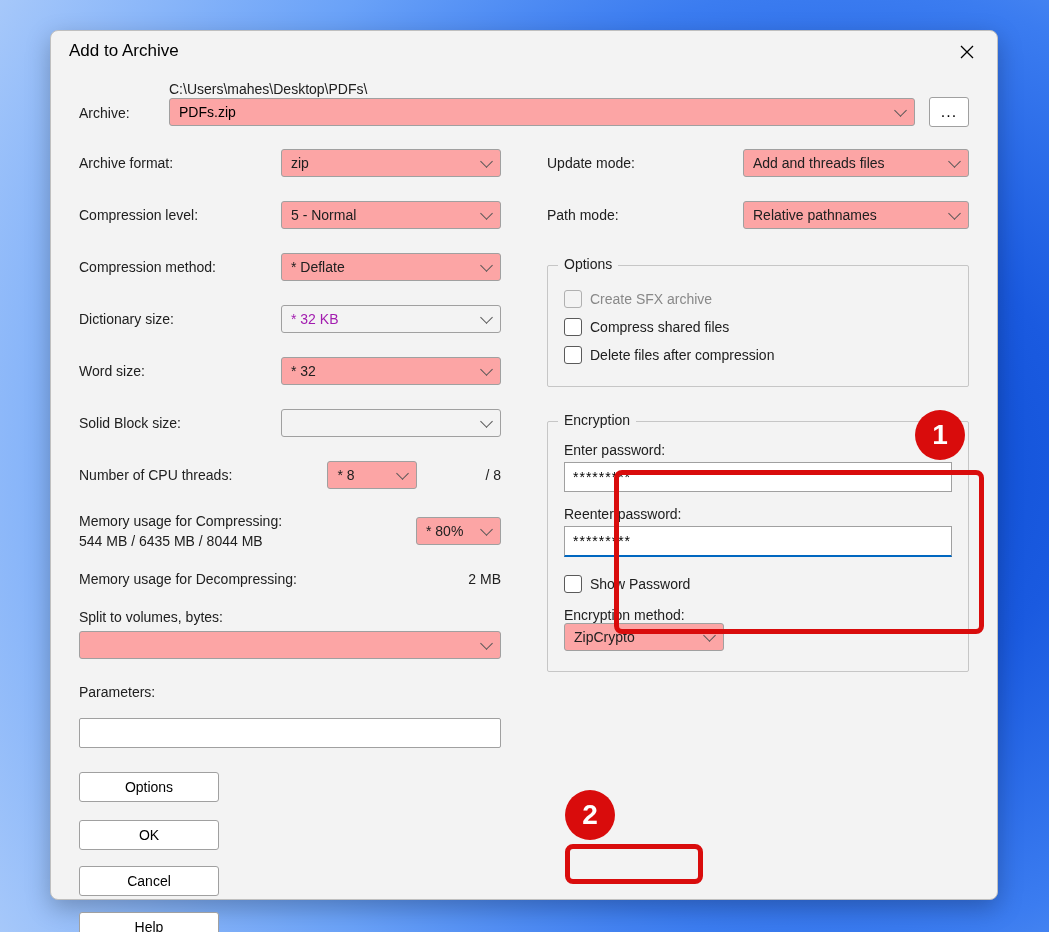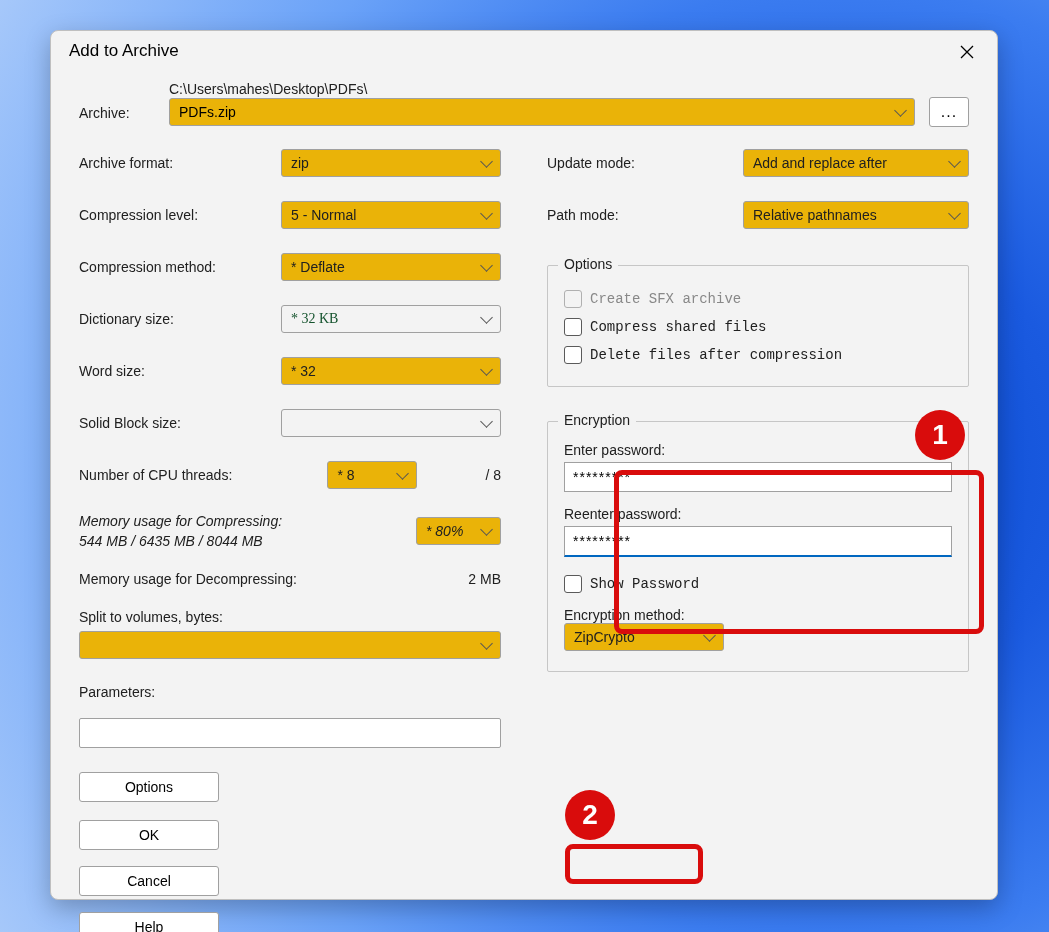--- a/index.html
+++ b/index.html
@@ -81,29 +81,28 @@
     height: 8px;
     margin-top: -6px;
     border-right: 1.3px solid #555;
     border-bottom: 1.3px solid #555;
     transform: rotate(45deg);
     pointer-events: none;
   }
   .combo-wrap input, .combo-wrap .combo-text {
     border: 1px solid #a0a0a0;
     border-radius: 3px;
-    background: #eab308;
+    background: #fca5a5;
     padding: 5px 26px 5px 9px;
     font: inherit;
     width: 100%;
   }
   .combo-wrap.disabled .combo-text {
     background: #f3f3f3;
-    color: #14532d;
-    font-family: Liberation Serif, serif;
+    color: #a21caf;
   }
   .combo-wrap.blank .combo-text { min-height: 28px; }
   .browse-btn {
     width: 40px; height: 30px;
     background: #fff;
     border: 1px solid #a0a0a0;
     border-radius: 3px;
     font-size: 16px;
     letter-spacing: 1px;
     cursor: pointer;
@@ -117,21 +116,21 @@
   .form-row {
     display: flex;
     align-items: center;
     margin-bottom: 24px;
   }
   .form-row .lbl { flex: 1; }
   .form-row .ctrl { width: 220px; }
   .cpu-row .ctrl { width: 90px; }
   .cpu-total { margin-left: 68px; }
   .mem-label { margin-bottom: 4px; }
-  .mem-ctrl-row { display:flex; align-items:center; margin-bottom:22px;font-style:italic; }
+  .mem-ctrl-row { display:flex; align-items:center; margin-bottom:22px; }
   .mem-ctrl-row .lbl-block { flex:1; }
   .mem-ctrl-row .ctrl { width: 120px; padding-left: 35px; }
   .decomp-row { display:flex; justify-content:space-between; margin-bottom:22px; }
   .split-block { margin-bottom: 22px; }
   .split-block .lbl { margin-bottom: 6px; display:block; }
   .textfield {
     border: 1px solid #a0a0a0;
     background: #fff;
     border-radius: 2px;
     padding: 6px 8px;
@@ -157,21 +156,20 @@
   .group-title {
     position: absolute;
     top: -10px; left: 10px;
     background: #f3f3f3;
     padding: 0 6px;
     font-size: 14px;
   }
   .chk-row {
     display: flex; align-items: center; gap: 8px;
     margin: 10px 0;
-    font-family: Liberation Mono, monospace;
   }
   .chk {
     width: 18px; height: 18px;
     border: 1.3px solid #5a5a5a;
     border-radius: 3px;
     background: #fff;
     display:inline-block;
     flex-shrink:0;
   }
   .chk.disabled { border-color:#b0b0b0; background:#f3f3f3; }
@@ -318,21 +316,21 @@
           <span class="lbl">Parameters:</span>
           <input class="textfield" type="text" value="" style="">
         </div>
         <button class="options-btn">Options</button>
       </div>
 
       <div class="col">
         <div class="right-simple-row">
           <span class="lbl">Update mode:</span>
           <div class="ctrl combo-wrap">
-              <div class="combo-text">Add and replace after</div>
+              <div class="combo-text">Add and threads files</div>
             </div>
         </div>
         <div class="right-simple-row">
           <span class="lbl">Path mode:</span>
           <div class="ctrl combo-wrap">
               <div class="combo-text">Relative pathnames</div>
             </div>
         </div>
 
         <div class="group">

